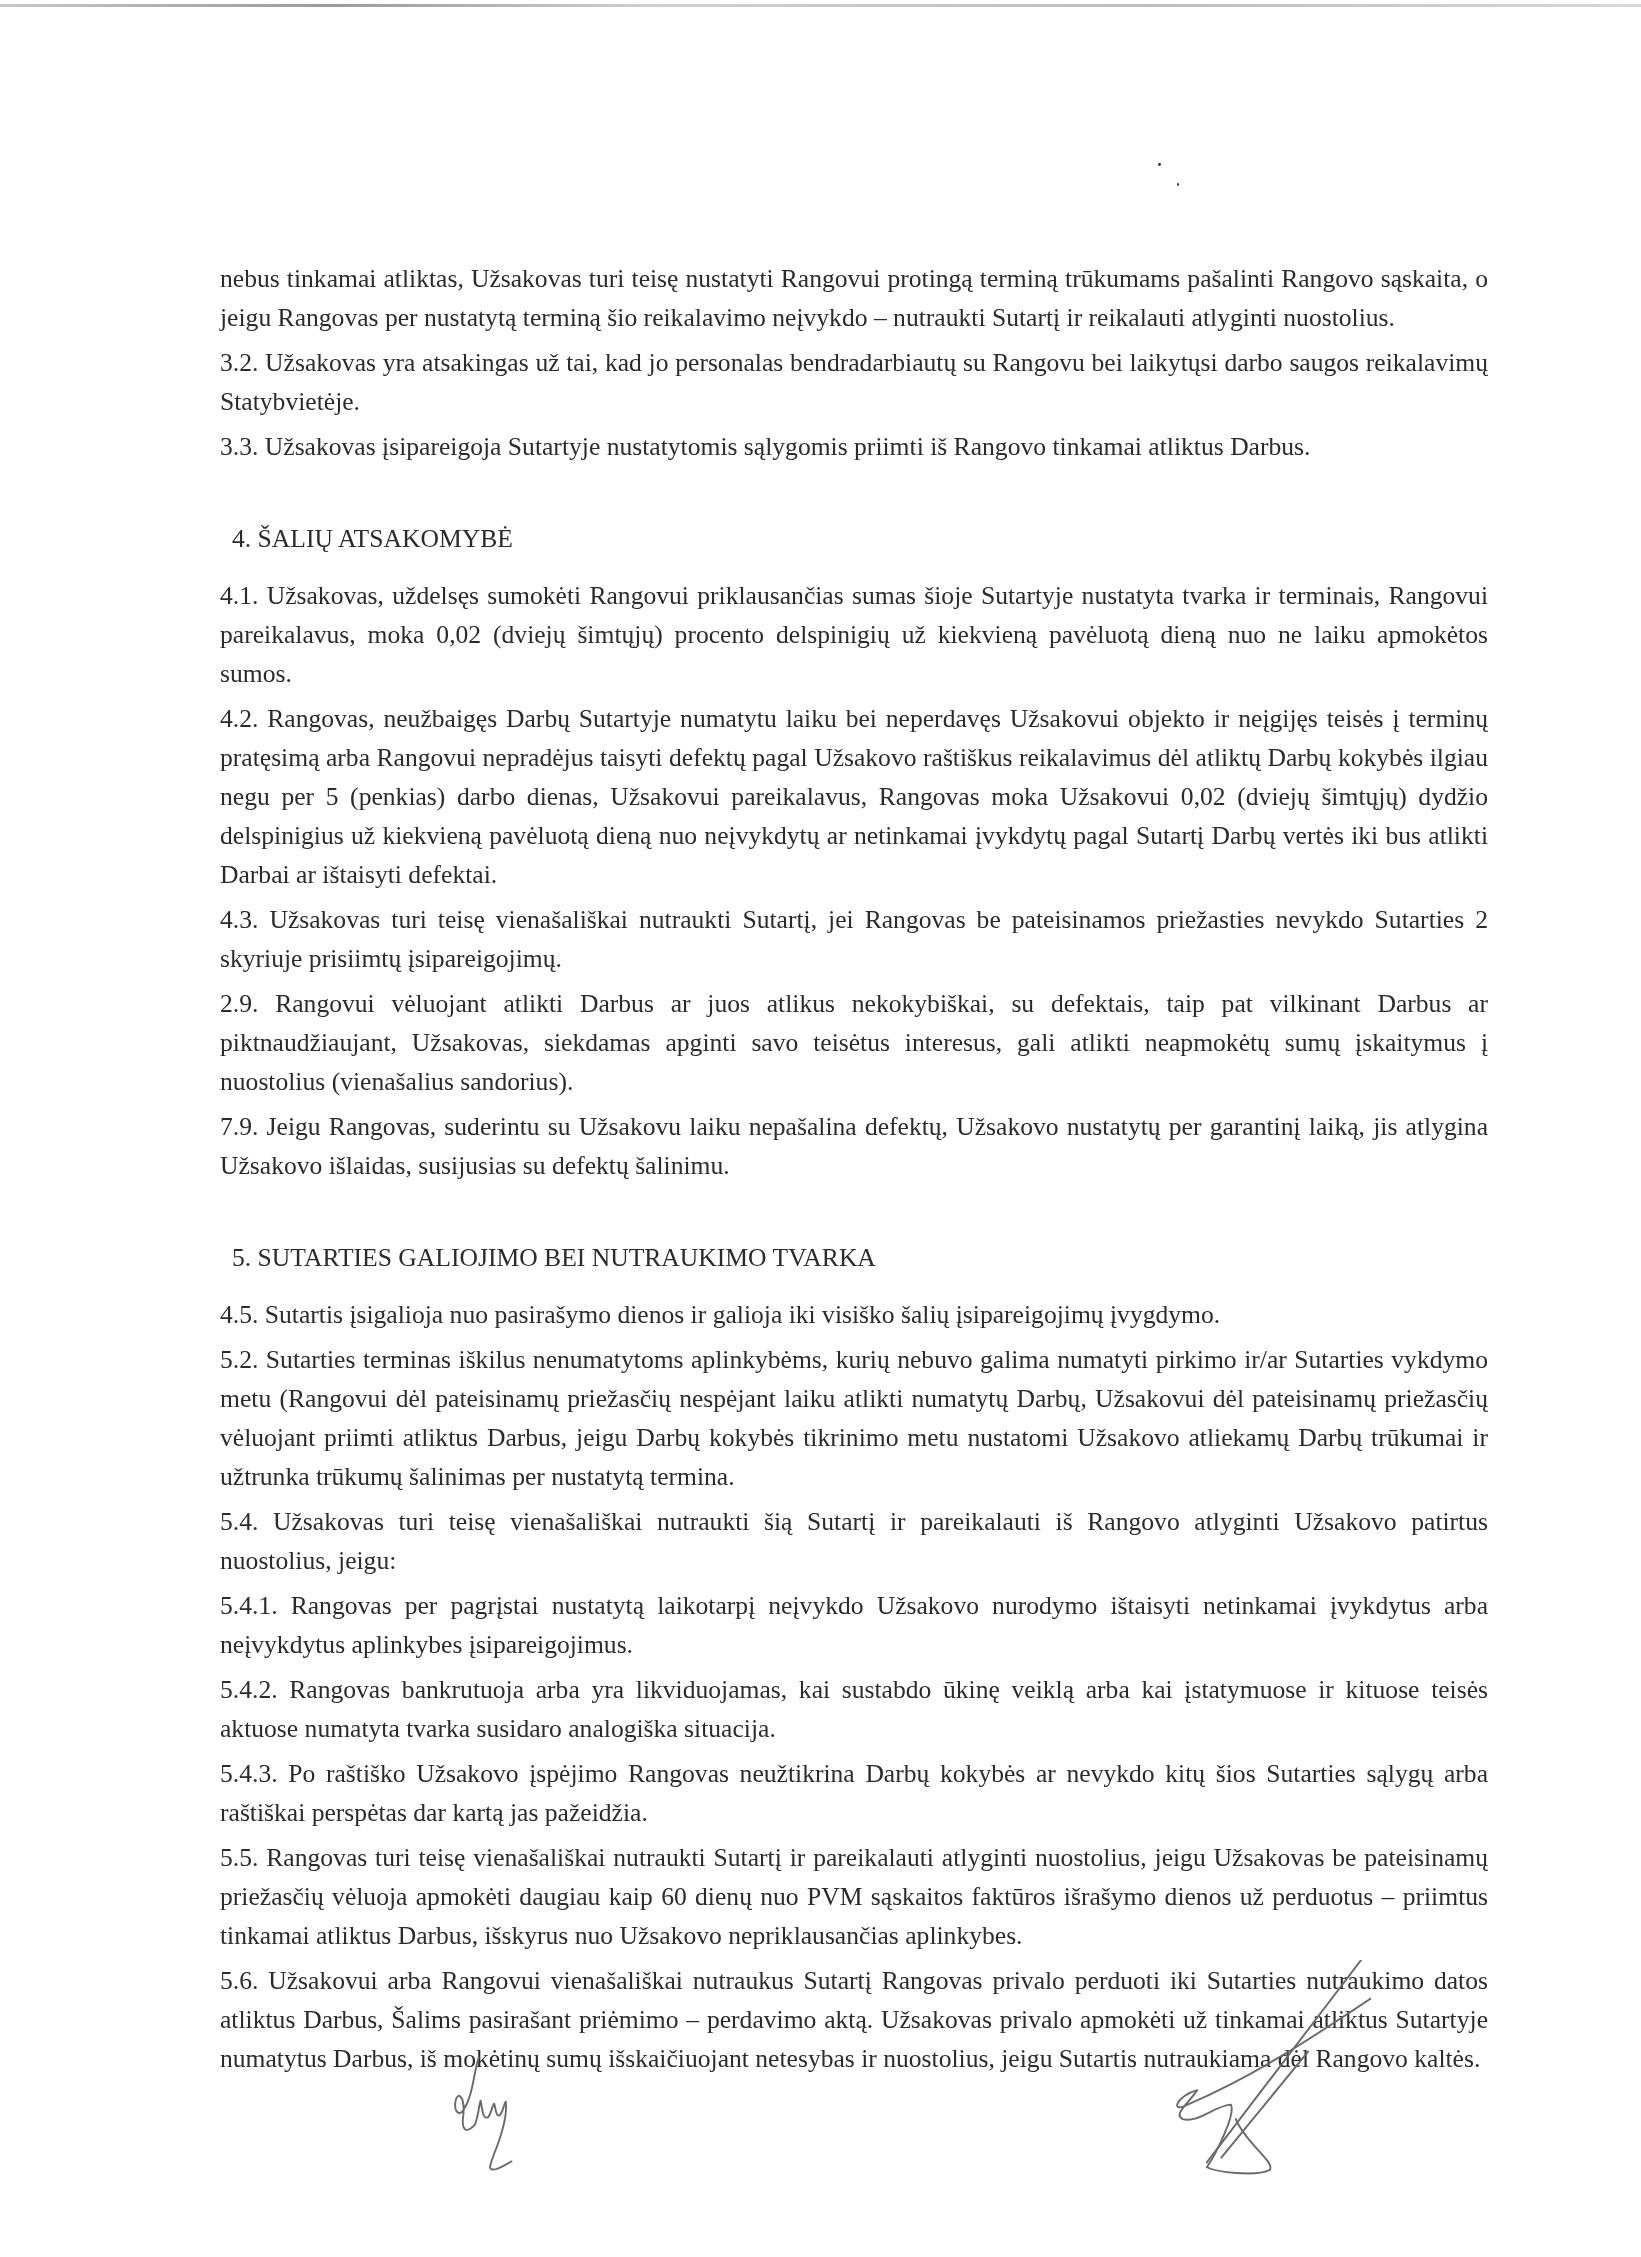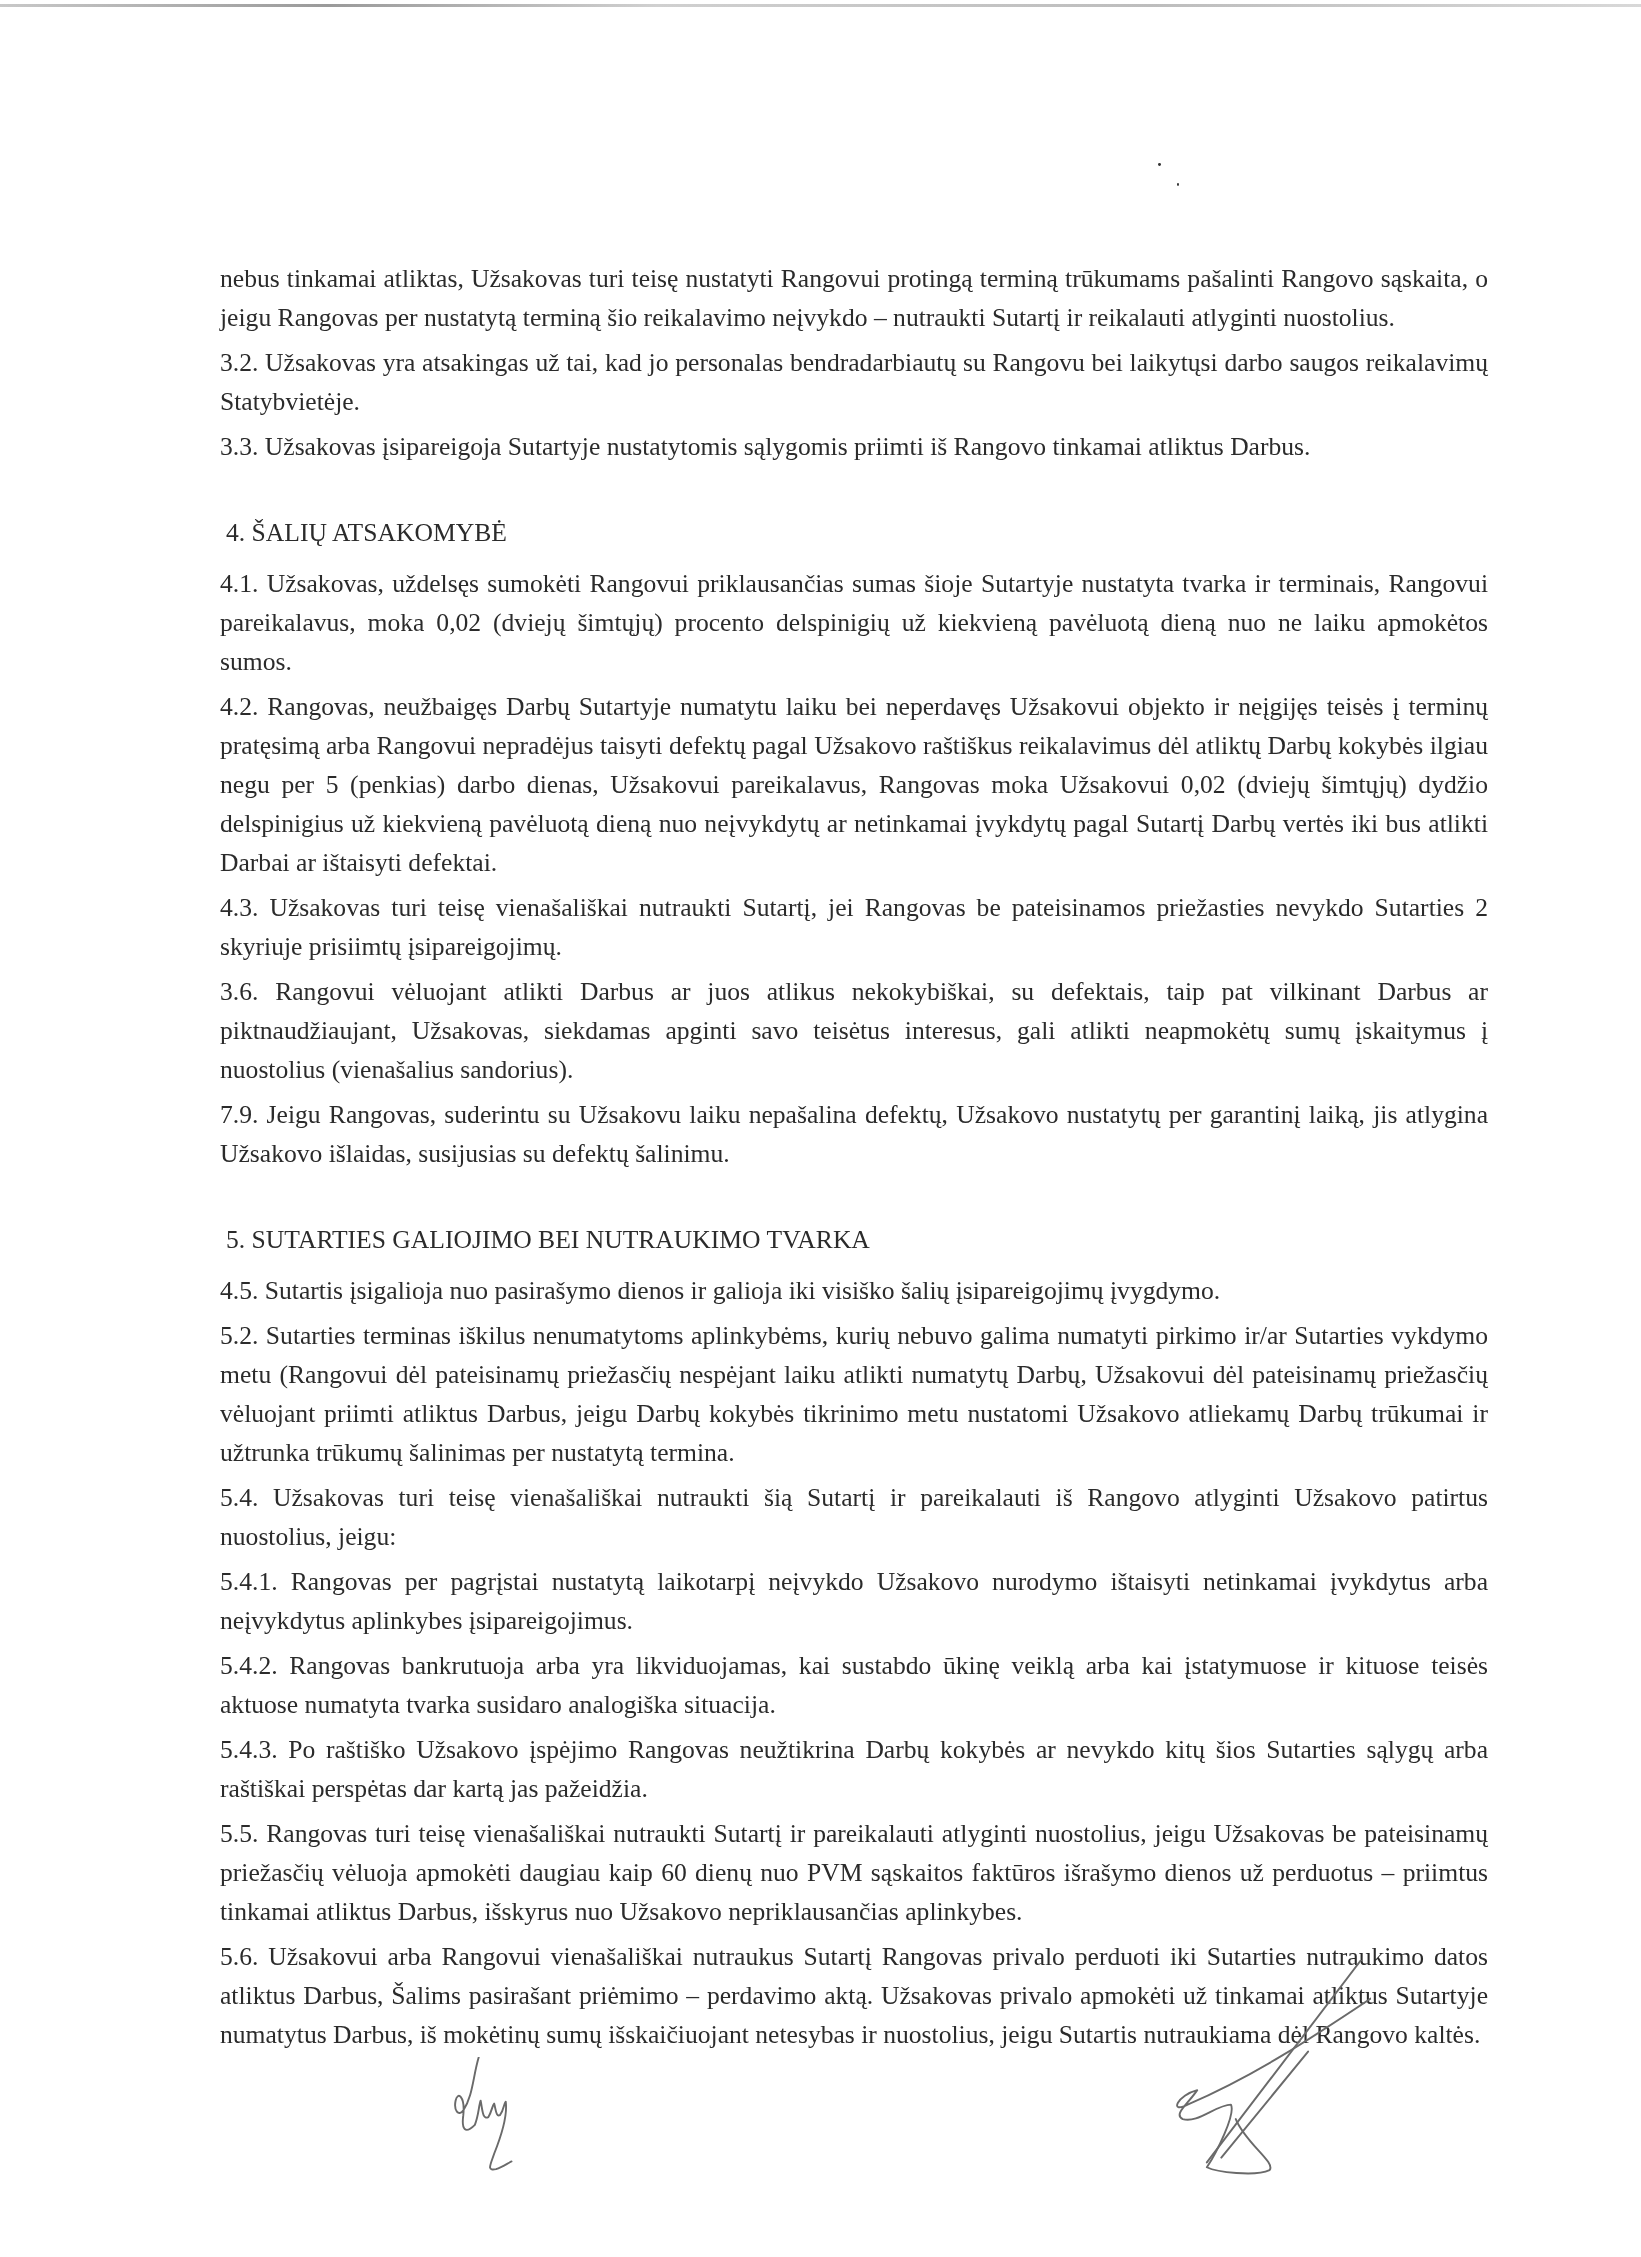--- a/index.html
+++ b/index.html
@@ -4,42 +4,42 @@
 <style>
   html, body { margin: 0; padding: 0; background: #ffffff; }
   body { width: 1641px; height: 2257px; position: relative; overflow: hidden; }
   .topline { position: absolute; left: 0; top: 3.9px; width: 1641px; height: 2.9px;
     background: linear-gradient(to right, #c8c8c8, #9a9a9a 20%, #d0d0d0 40%, #bdbdbd 70%, #d8d8d8); }
   .speck { position: absolute; width: 2.9px; height: 2.9px; border-radius: 50%; background: #333; }
   .page { position: absolute; left: 214px; top: 253px; width: 1280px;
     font-family: "Liberation Serif", serif; font-size: 25.6px; line-height: 39px;
     color: #2b2b2b; }
   .page p { margin: 6px; text-align: justify; text-align-last: left; }
-  .page h2 { margin: 12px; font-weight: normal; font-size: 25.6px; line-height: 39px; }
+  .page h2 { margin: 18px; font-weight: normal; font-size: 25.6px; line-height: 39px; }
   .gap { height: 29px; }
   .sig { position: absolute; }
   .sig path { fill: none; stroke: #6a6a6a; stroke-width: 2; stroke-linecap: round; stroke-linejoin: round; }
 </style>
 </head>
 <body>
 
 <div class="topline"></div>
 <div class="speck" style="left:1158px;top:163px"></div>
 <div class="speck" style="left:1177px;top:183px;width:1.9px;height:2.9px"></div>
 
 <div class="page">
   <p>nebus tinkamai atliktas, Užsakovas turi teisę nustatyti Rangovui protingą terminą trūkumams pašalinti Rangovo sąskaita, o jeigu Rangovas per nustatytą terminą šio reikalavimo neįvykdo – nutraukti Sutartį ir reikalauti atlyginti nuostolius.</p>
   <p>3.2. Užsakovas yra atsakingas už tai, kad jo personalas bendradarbiautų su Rangovu bei laikytųsi darbo saugos reikalavimų Statybvietėje.</p>
   <p>3.3. Užsakovas įsipareigoja Sutartyje nustatytomis sąlygomis priimti iš Rangovo tinkamai atliktus Darbus.</p>
   <div class="gap"></div>
   <h2>4. ŠALIŲ ATSAKOMYBĖ</h2>
   <p>4.1. Užsakovas, uždelsęs sumokėti Rangovui priklausančias sumas šioje Sutartyje nustatyta tvarka ir terminais, Rangovui pareikalavus, moka 0,02 (dviejų šimtųjų) procento delspinigių už kiekvieną pavėluotą dieną nuo ne laiku apmokėtos sumos.</p>
   <p>4.2. Rangovas, neužbaigęs Darbų Sutartyje numatytu laiku bei neperdavęs Užsakovui objekto ir neįgijęs teisės į terminų pratęsimą arba Rangovui nepradėjus taisyti defektų pagal Užsakovo raštiškus reikalavimus dėl atliktų Darbų kokybės ilgiau negu per 5 (penkias) darbo dienas, Užsakovui pareikalavus, Rangovas moka Užsakovui 0,02 (dviejų šimtųjų) dydžio delspinigius už kiekvieną pavėluotą dieną nuo neįvykdytų ar netinkamai įvykdytų pagal Sutartį Darbų vertės iki bus atlikti Darbai ar ištaisyti defektai.</p>
   <p>4.3. Užsakovas turi teisę vienašališkai nutraukti Sutartį, jei Rangovas be pateisinamos priežasties nevykdo Sutarties 2 skyriuje prisiimtų įsipareigojimų.</p>
-  <p>3.6. Rangovui vėluojant atlikti Darbus ar juos atlikus nekokybiškai, su defektais, taip pat vilkinant Darbus ar piktnaudžiaujant, Užsakovas, siekdamas apginti savo teisėtus interesus, gali atlikti neapmokėtų sumų įskaitymus į nuostolius (vienašalius sandorius).</p>
+  <p>2.9. Rangovui vėluojant atlikti Darbus ar juos atlikus nekokybiškai, su defektais, taip pat vilkinant Darbus ar piktnaudžiaujant, Užsakovas, siekdamas apginti savo teisėtus interesus, gali atlikti neapmokėtų sumų įskaitymus į nuostolius (vienašalius sandorius).</p>
   <p>7.9. Jeigu Rangovas, suderintu su Užsakovu laiku nepašalina defektų, Užsakovo nustatytų per garantinį laiką, jis atlygina Užsakovo išlaidas, susijusias su defektų šalinimu.</p>
   <div class="gap"></div>
   <h2>5. SUTARTIES GALIOJIMO BEI NUTRAUKIMO TVARKA</h2>
   <p>4.5. Sutartis įsigalioja nuo pasirašymo dienos ir galioja iki visiško šalių įsipareigojimų įvygdymo.</p>
   <p>5.2. Sutarties terminas iškilus nenumatytoms aplinkybėms, kurių nebuvo galima numatyti pirkimo ir/ar Sutarties vykdymo metu (Rangovui dėl pateisinamų priežasčių nespėjant laiku atlikti numatytų Darbų, Užsakovui dėl pateisinamų priežasčių vėluojant priimti atliktus Darbus, jeigu Darbų kokybės tikrinimo metu nustatomi Užsakovo atliekamų Darbų trūkumai ir užtrunka trūkumų šalinimas per nustatytą termina.</p>
   <p>5.4. Užsakovas turi teisę vienašališkai nutraukti šią Sutartį ir pareikalauti iš Rangovo atlyginti Užsakovo patirtus nuostolius, jeigu:</p>
   <p>5.4.1. Rangovas per pagrįstai nustatytą laikotarpį neįvykdo Užsakovo nurodymo ištaisyti netinkamai įvykdytus arba neįvykdytus aplinkybes įsipareigojimus.</p>
   <p>5.4.2. Rangovas bankrutuoja arba yra likviduojamas, kai sustabdo ūkinę veiklą arba kai įstatymuose ir kituose teisės aktuose numatyta tvarka susidaro analogiška situacija.</p>
   <p>5.4.3. Po raštiško Užsakovo įspėjimo Rangovas neužtikrina Darbų kokybės ar nevykdo kitų šios Sutarties sąlygų arba raštiškai perspėtas dar kartą jas pažeidžia.</p>
   <p>5.5. Rangovas turi teisę vienašališkai nutraukti Sutartį ir pareikalauti atlyginti nuostolius, jeigu Užsakovas be pateisinamų priežasčių vėluoja apmokėti daugiau kaip 60 dienų nuo PVM sąskaitos faktūros išrašymo dienos už perduotus – priimtus tinkamai atliktus Darbus, išskyrus nuo Užsakovo nepriklausančias aplinkybes.</p>

